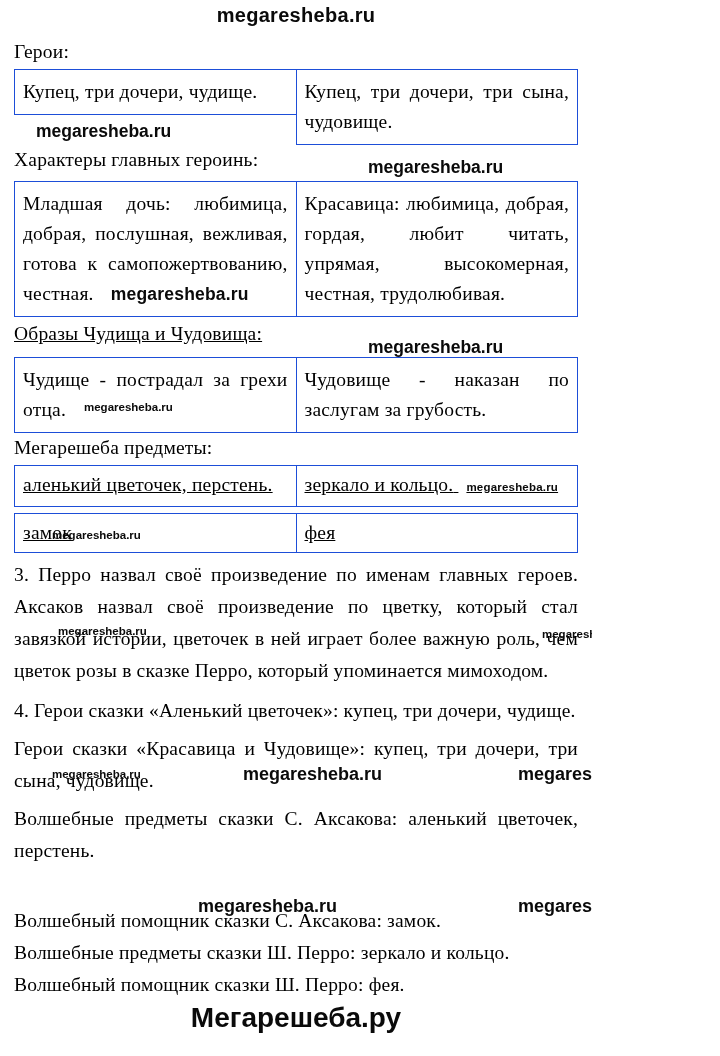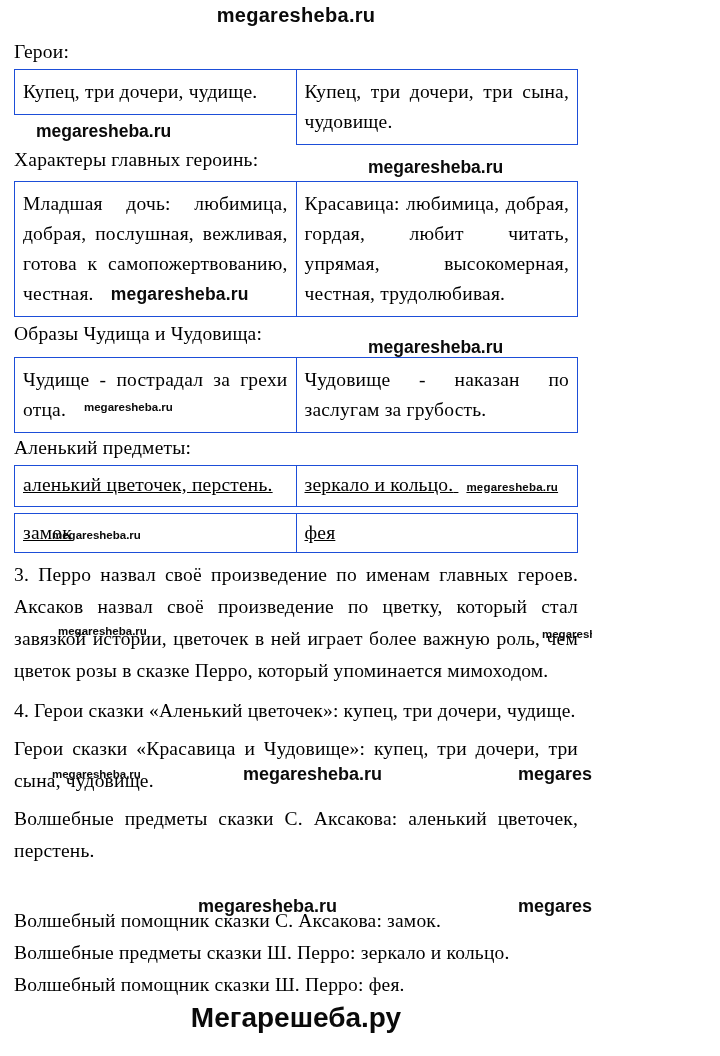--- a/index.html
+++ b/index.html
@@ -22,21 +22,21 @@
     white-space: nowrap;
   }
   .wm-header { display: block; text-align: center; font-size: 20px; letter-spacing: .3px; }
   .wm-lg { font-size: 17.5px; }
   .wm-md { font-size: 18px; }
   .wm-sm { font-size: 11.5px; }
   .abs { position: absolute; }
   .heading { font-size: 19.5px; line-height: 26px; letter-spacing: .2px; }
   .h-heroes   { margin-top: 12px; }
   .h-chars    { margin-top: 2px; }
-  .h-monsters { margin-top: 4px; }
+  .h-monsters { margin-top: 4px; text-decoration: underline; }
   .h-items    { margin-top: 2px; }
   .h-helpers  { margin-top: 2px; }
   .tbl { display: flex; align-items: stretch; margin-top: 8px; }
   .tbl-ragged { align-items: flex-start; margin-top: 4px; }
   .tbl-monsters { margin-top: 10px; }
   .tbl-items, .tbl-helpers { margin-top: 4px; }
   .tbl-helpers { margin-top: 6px; }
   .cell {
     width: 346px;
     box-sizing: border-box;
@@ -107,21 +107,21 @@
 
   <div class="tbl tbl-monsters">
     <div class="cell">
       <span>Чудище - пострадал за грехи отца.</span>
     </div>
     <div class="cell cell-r">
       <span>Чудовище - наказан по заслугам за грубость.</span>
     </div>
   </div>
 
-  <div class="heading h-items">Аленький предметы:</div>
+  <div class="heading h-items">Мегарешеба предметы:</div>
 
   <div class="tbl tbl-items">
     <div class="cell cell-tight">
       <span>аленький цветочек, перстень.</span>
     </div>
     <div class="cell cell-r cell-tight">
       <span>зеркало и кольцо.</span>
       <span class="wm wm-sm wm-inline-sm">megaresheba.ru</span>
     </div>
   </div>

